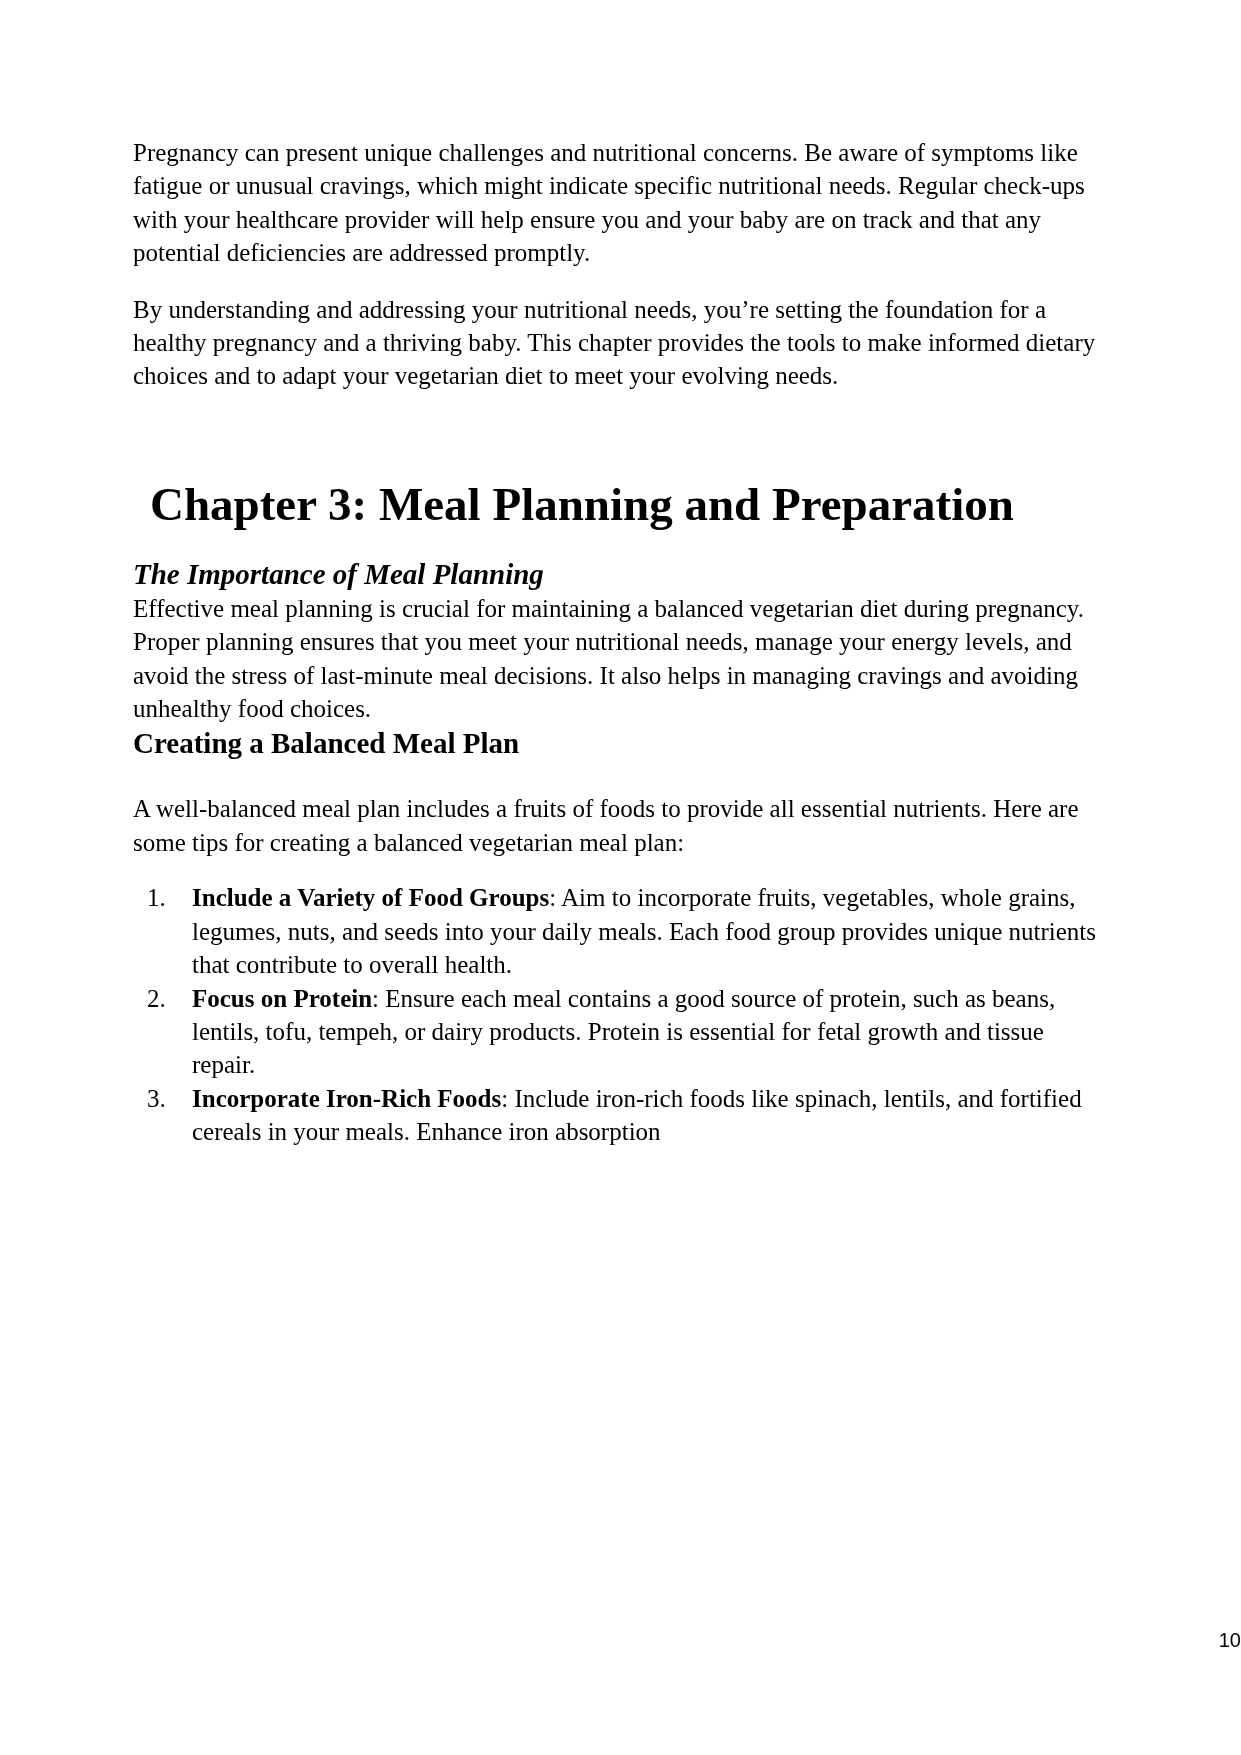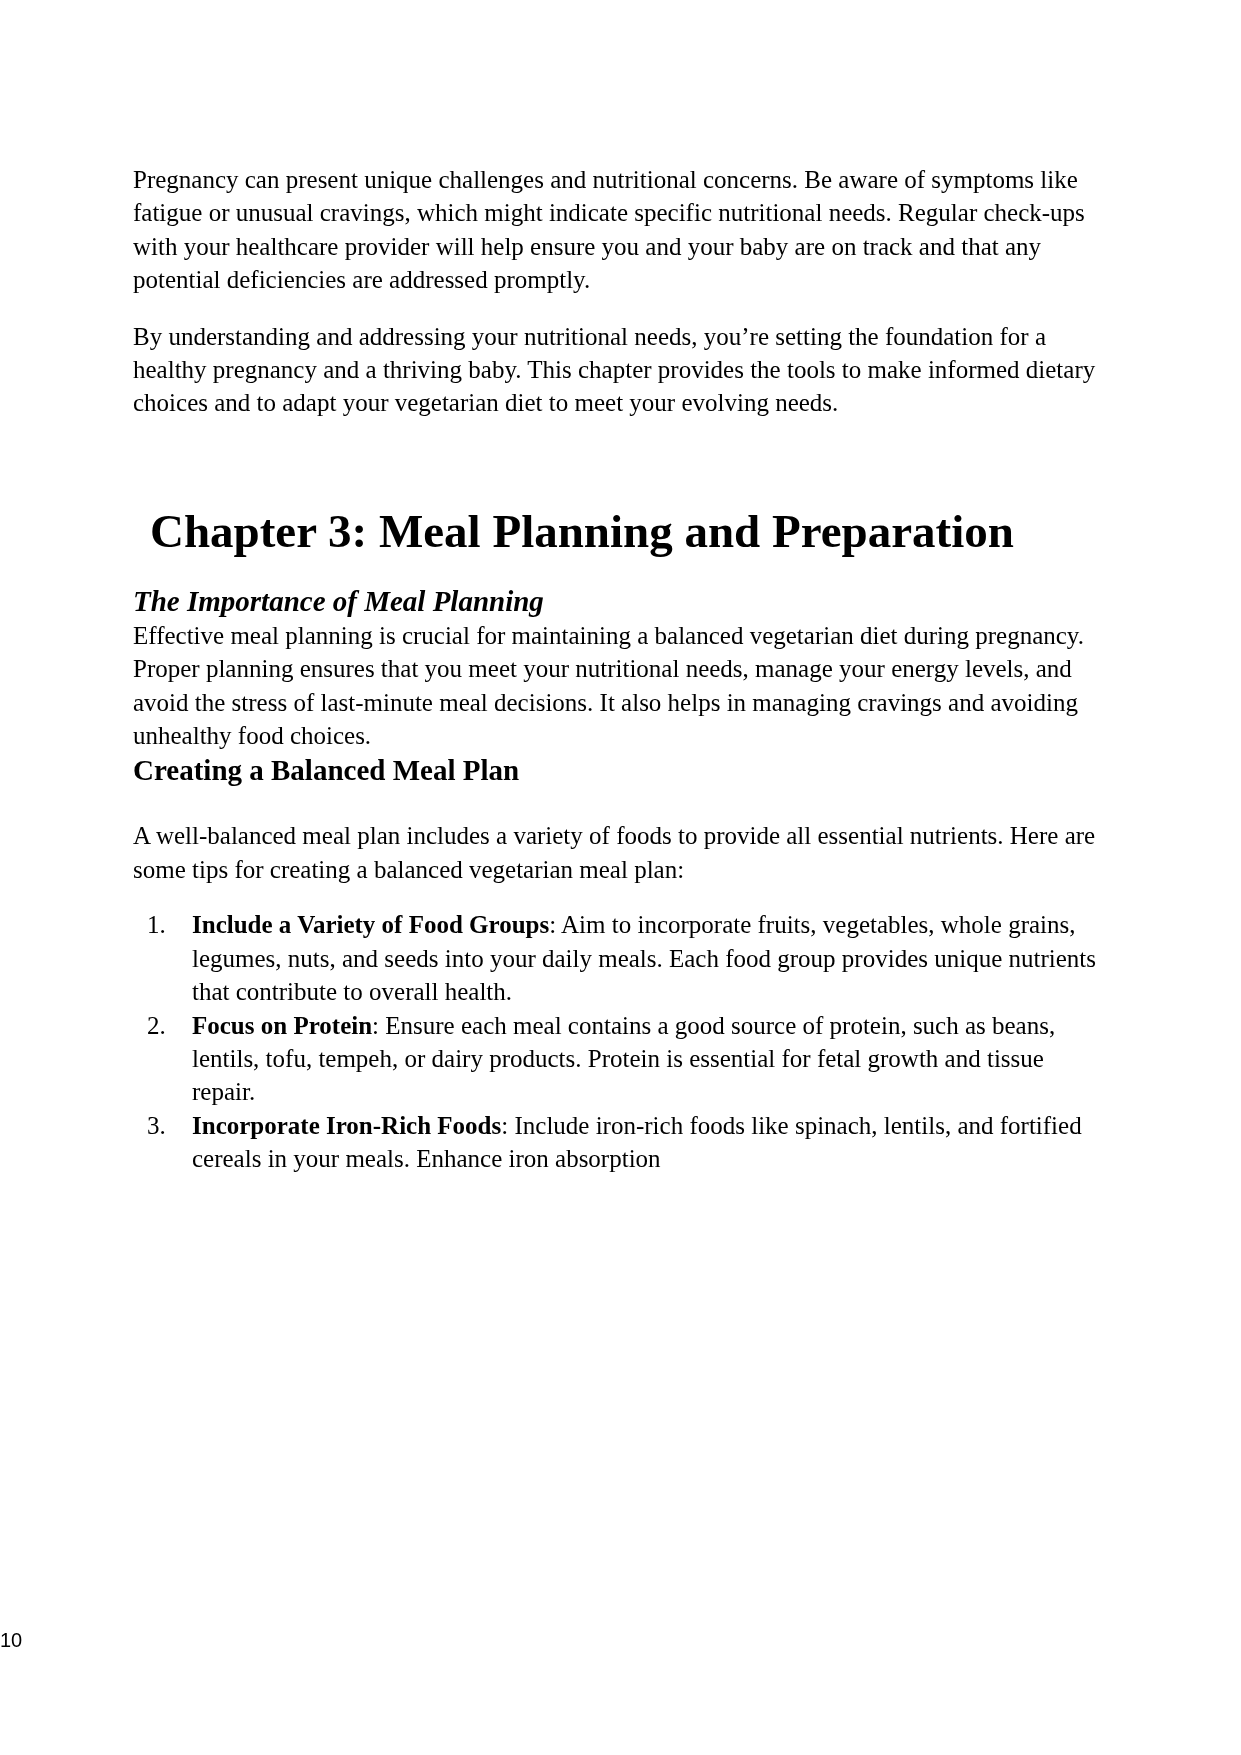--- a/index.html
+++ b/index.html
@@ -32,21 +32,21 @@
     line-height: 52px;
     font-weight: bold;
     margin: 17px;
     margin-top: 85px;
   }
   p.body {
     font-size: 25px;
     line-height: 33.4px;
     margin: 0;
   }
-  #para-special-1 { margin-top: 27px; }
+  #para-special-1 { }
   #para-special-2 { margin-top: 23px; }
   #heading-importance { margin-top: 26px; font-style: italic; }
   #para-importance { }
   #heading-balanced { }
   #para-balanced { margin-top: 31px; }
   ol.tips {
     margin: 22px 0 0 0;
     padding: 0 0 0 59px;
     list-style: none;
     font-size: 25px;
@@ -59,21 +59,21 @@
   ol.tips .marker {
     position: absolute;
     left: -45px;
     top: 0;
   }
   .page-number {
     position: absolute;
     top: 1628px;
     left: 0;
     width: 100%;
-    text-align: left;
+    text-align: right;
     font-family: "Liberation Sans", sans-serif;
     font-size: 20px;
     line-height: 24px;
   }
 </style>
 </head>
 <body>
 
 <div class="content">
 
@@ -83,21 +83,21 @@
   <p class="body" id="para-special-2">By understanding and addressing your nutritional needs, you’re setting the foundation for a healthy pregnancy and a thriving baby. This chapter provides the tools to make informed dietary choices and to adapt your vegetarian diet to meet your evolving needs.</p>
 
   <h1 class="h-chapter" id="heading-chapter-3">Chapter 3: Meal Planning and Preparation</h1>
 
   <h2 class="h-section" id="heading-importance">The Importance of Meal Planning</h2>
 
   <p class="body" id="para-importance">Effective meal planning is crucial for maintaining a balanced vegetarian diet during pregnancy. Proper planning ensures that you meet your nutritional needs, manage your energy levels, and avoid the stress of last-minute meal decisions. It also helps in managing cravings and avoiding unhealthy food choices.</p>
 
   <h2 class="h-section" id="heading-balanced">Creating a Balanced Meal Plan</h2>
 
-  <p class="body" id="para-balanced">A well-balanced meal plan includes a variety of foods to provide all essential nutrients. Here are some tips for creating a balanced vegetarian meal plan:</p>
+  <p class="body" id="para-balanced">A well-balanced meal plan includes a fruits of foods to provide all essential nutrients. Here are some tips for creating a balanced vegetarian meal plan:</p>
 
   <ol class="tips">
     <li>
       <span class="marker">1.</span><b>Include a Variety of Food Groups</b><span>: Aim to incorporate fruits, vegetables, whole grains, legumes, nuts, and seeds into your daily meals. Each food group provides unique nutrients that contribute to overall health.</span>
     </li>
     <li>
       <span class="marker">2.</span><b>Focus on Protein</b><span>: Ensure each meal contains a good source of protein, such as beans, lentils, tofu, tempeh, or dairy products. Protein is essential for fetal growth and tissue repair.</span>
     </li>
     <li>
       <span class="marker">3.</span><b>Incorporate Iron-Rich Foods</b><span>: Include iron-rich foods like spinach, lentils, and fortified cereals in your meals. Enhance iron absorption</span>

